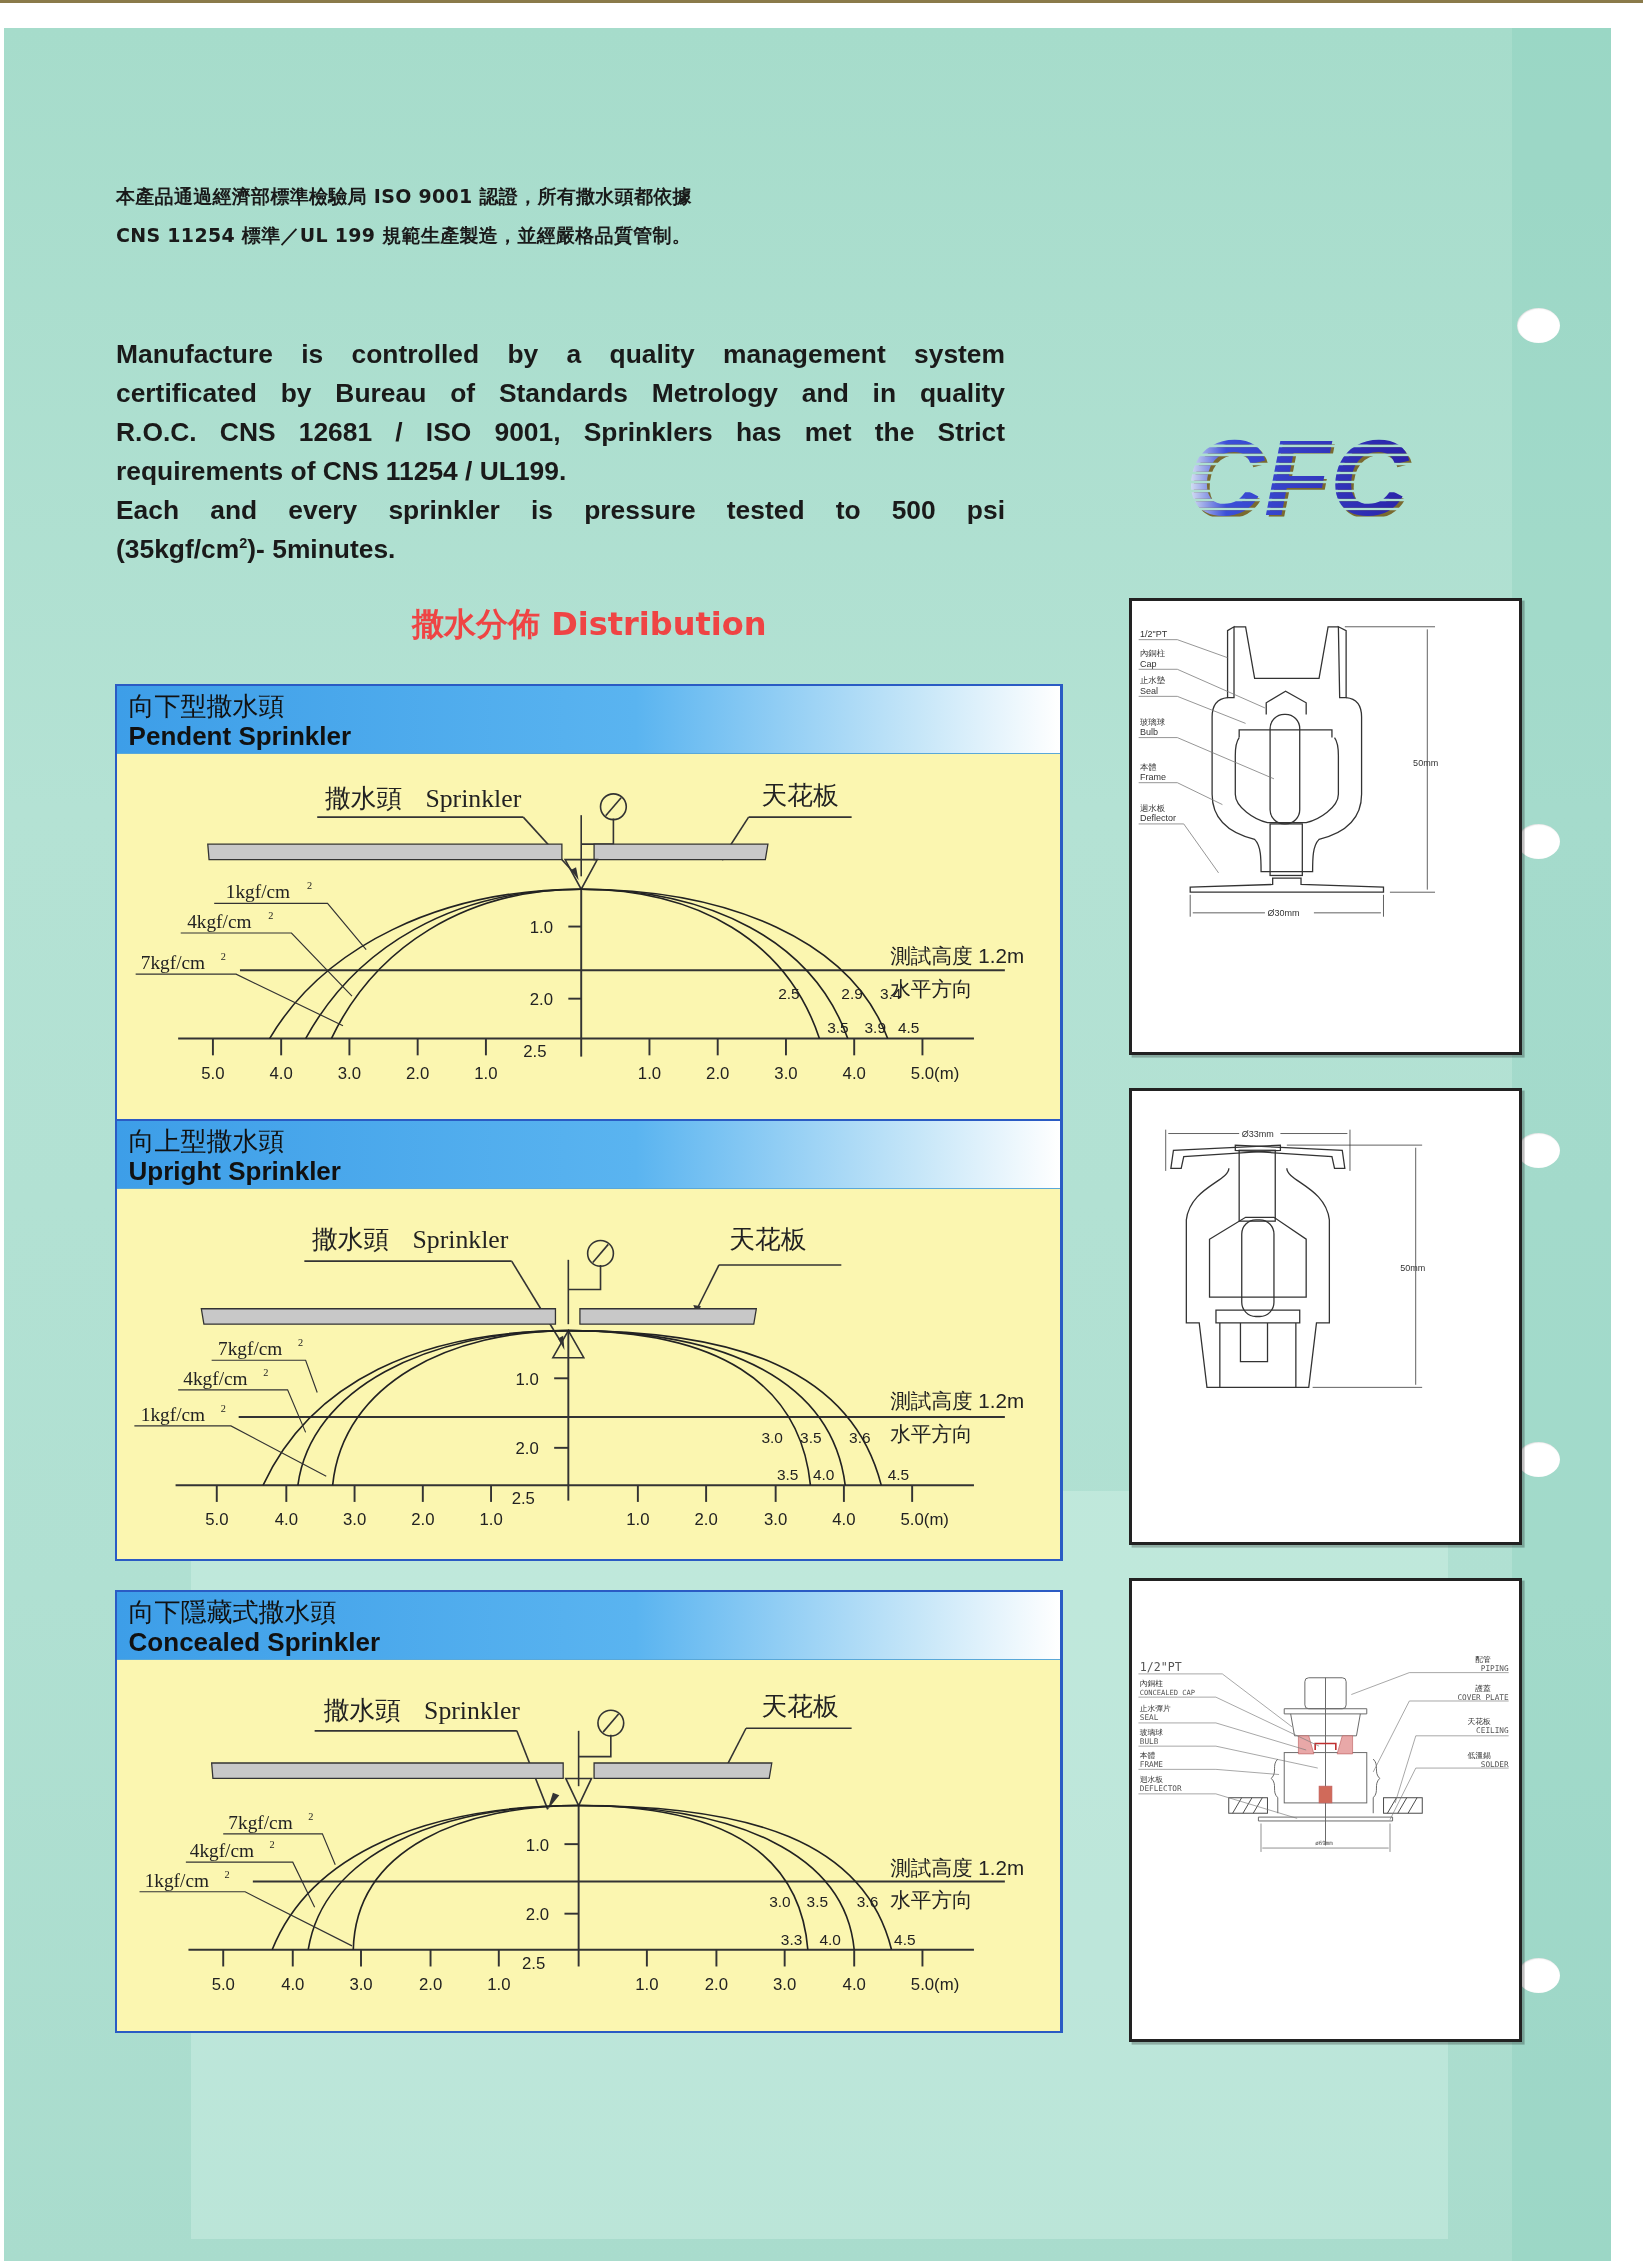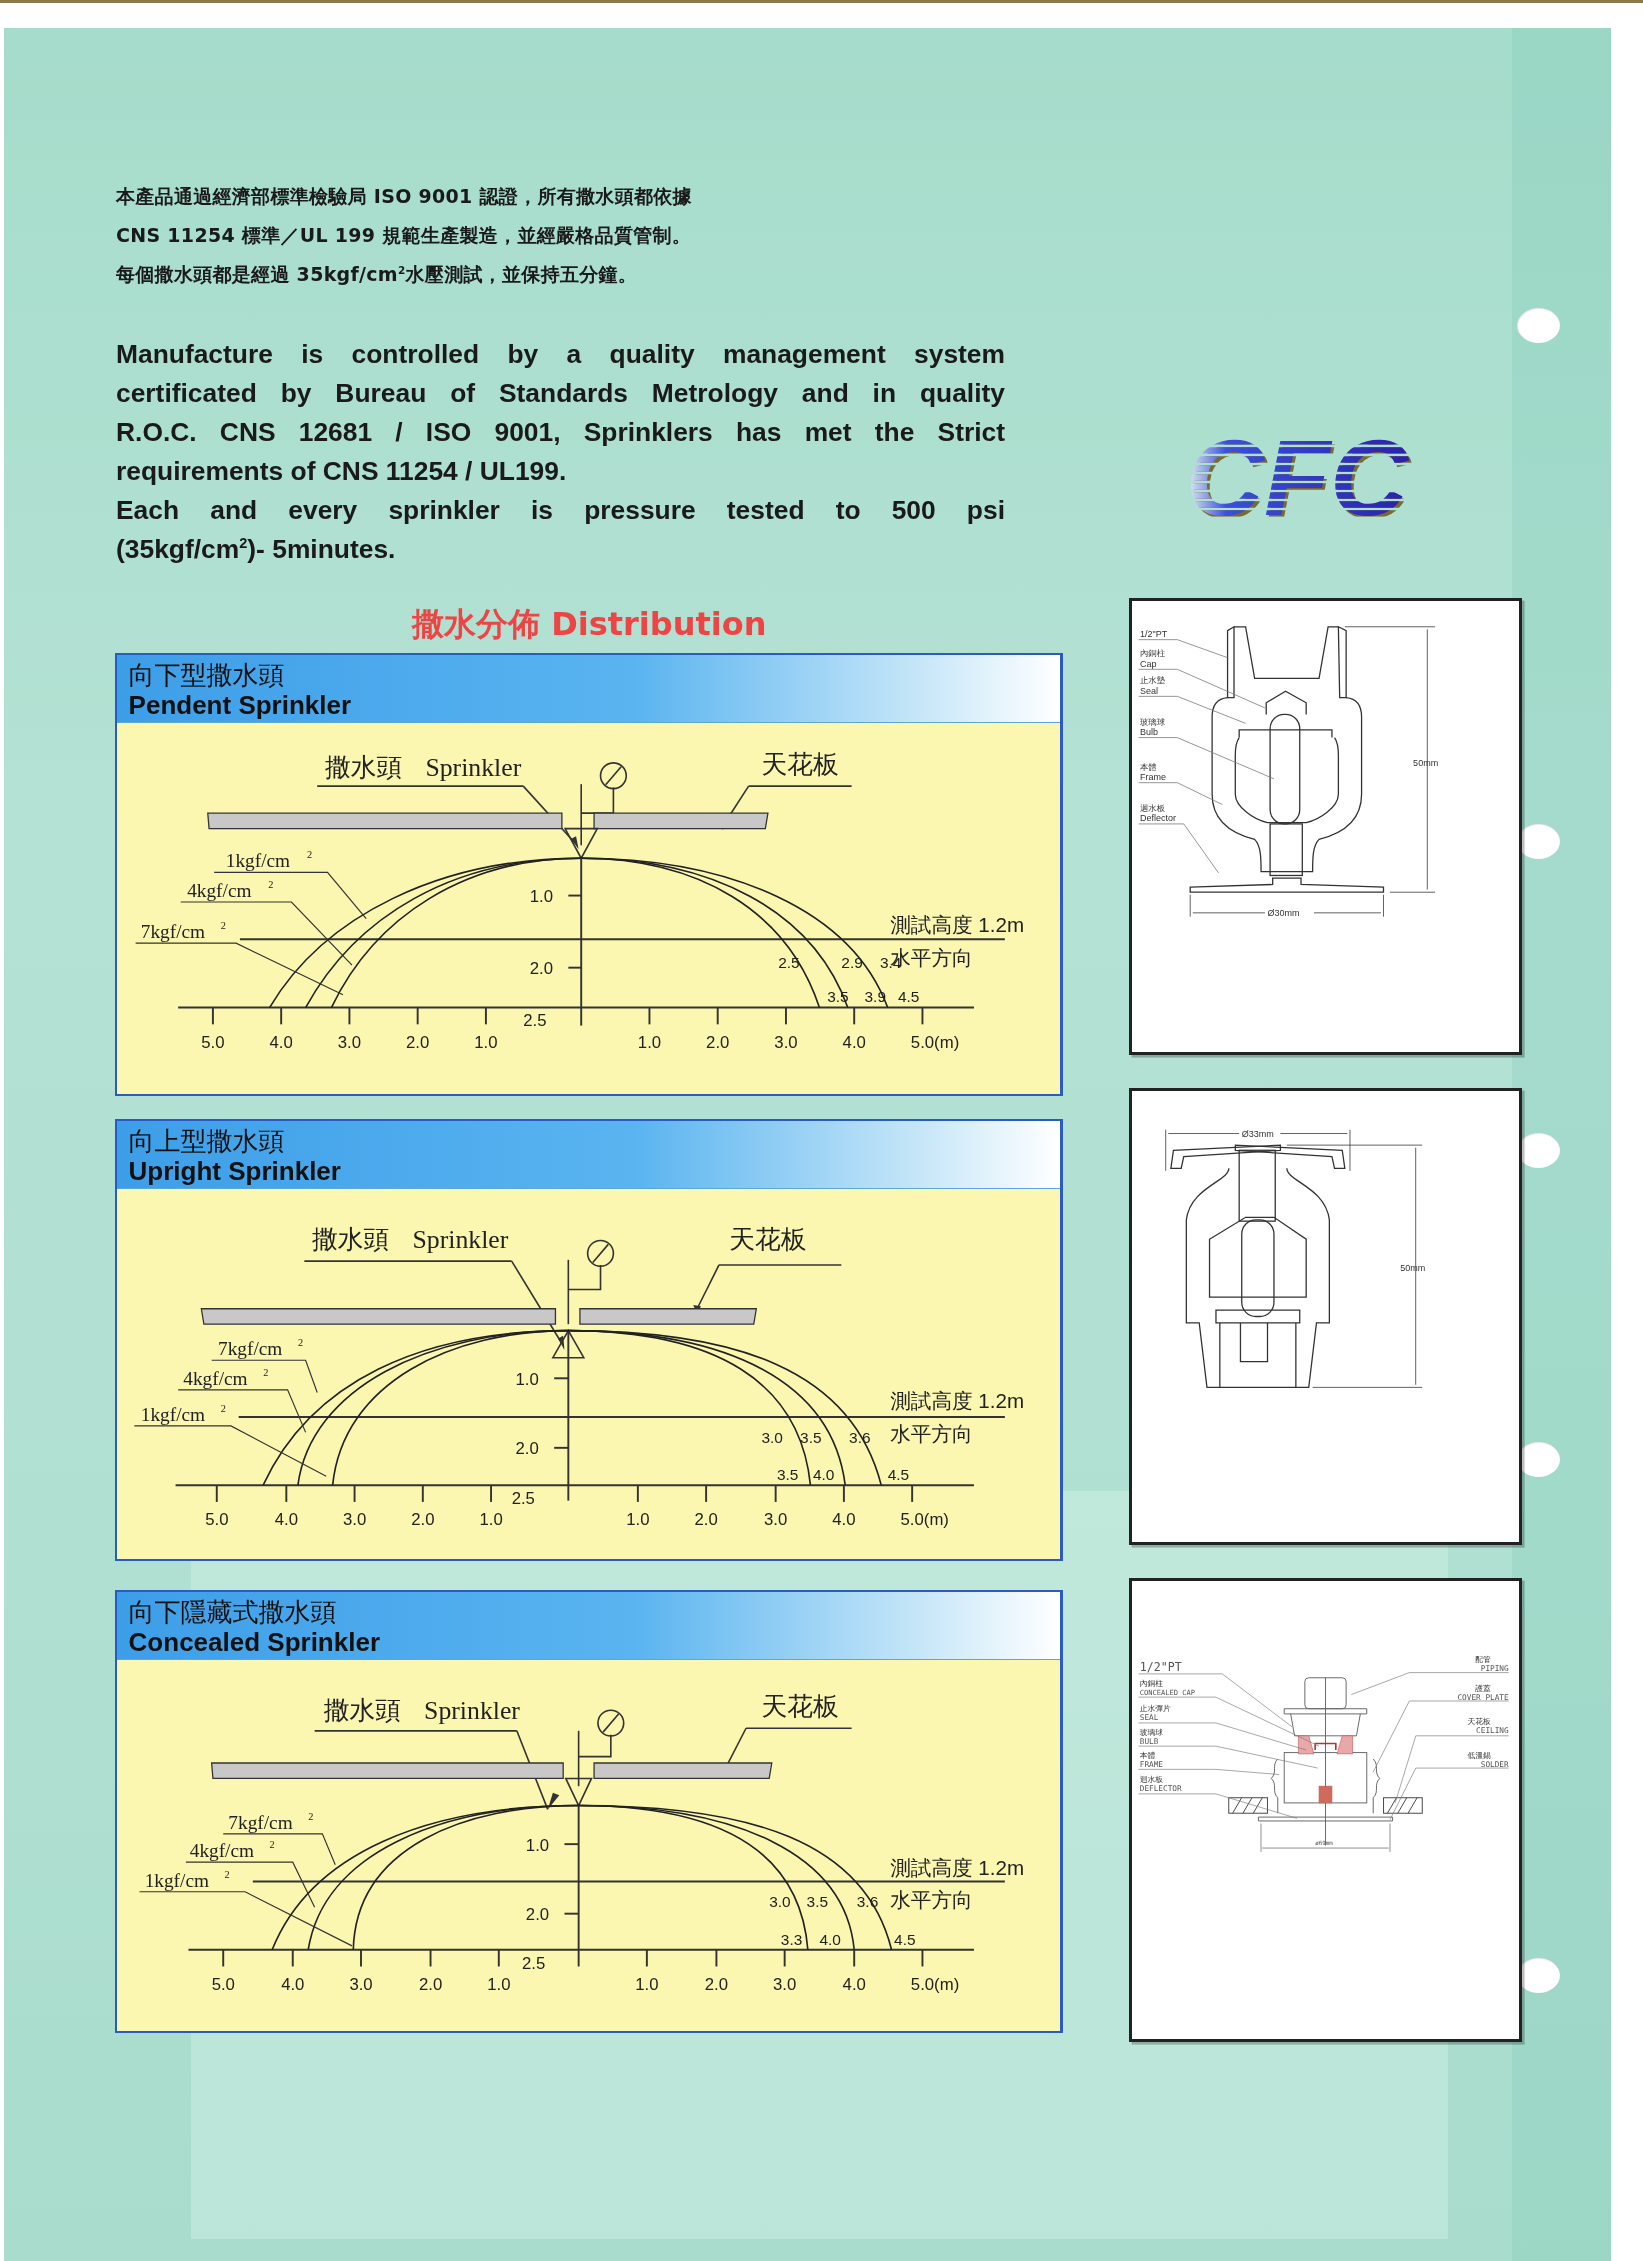--- a/index.html
+++ b/index.html
@@ -87,21 +87,20 @@
 
 <div class="binder-hole" style="left:1517px;top:308px;"></div>
 <div class="binder-hole" style="left:1517px;top:824px;"></div>
 <div class="binder-hole" style="left:1517px;top:1133px;"></div>
 <div class="binder-hole" style="left:1517px;top:1442px;"></div>
 <div class="binder-hole" style="left:1517px;top:1958px;"></div>
 
 <div class="intro-zh">
   <div>本產品通過經濟部標準檢驗局 ISO 9001 認證，所有撒水頭都依據</div>
   <div>CNS 11254 標準／UL 199 規範生產製造，並經嚴格品質管制。</div>
-  <div><span>每個撒水頭都是經過 35kgf/cm</span><sup>2</sup><span>水壓測試，並保持五分鐘。</span></div>
 </div>
 
 <div class="intro-en">
   <span class="line">Manufacture is controlled by a quality management system</span>
   <span class="line">certificated by Bureau of Standards Metrology and in quality</span>
   <span class="line">R.O.C. CNS 12681 / ISO 9001, Sprinklers has met the Strict</span>
   <span class="line last">requirements of CNS 11254 / UL199.</span>
   <span class="line">Each and every sprinkler is pressure tested to 500 psi</span>
   <span class="line last"><span>(35kgf/cm</span><sup>2</sup><span>)- 5minutes.</span></span>
 </div>
@@ -129,21 +128,21 @@
     </defs>
     <g clip-path="url(#stripes)">
       <text x="20" y="142" font-family="Liberation Sans, sans-serif" font-weight="bold" font-style="italic" font-size="168" fill="#7a6a30" transform="translate(4,4)">CFC</text>
       <text x="20" y="142" font-family="Liberation Sans, sans-serif" font-weight="bold" font-style="italic" font-size="168" fill="url(#lg)">CFC</text>
     </g>
   </svg>
 </div>
 
 <div class="dist-title">撒水分佈 Distribution</div>
 
-<div class="section" style="top:653px; height:439px;">
+<div class="section" style="top:684px; height:439px;">
   <div class="hdr">
     <div class="zh">向下型撒水頭</div>
     <div class="en">Pendent Sprinkler</div>
   </div>
   <svg width="940" height="367" viewBox="0 0 1458 570">
 
     <text class="chart-text" x="322" y="82" font-size="40" font-family="DejaVu Sans">撒水頭</text>
     <text class="serif-text" x="478" y="82" font-size="40">Sprinkler</text>
     <text class="chart-text" x="1000" y="78" font-size="40" font-family="DejaVu Sans">天花板</text>
     <g stroke="#333" stroke-width="2.5" fill="none">

